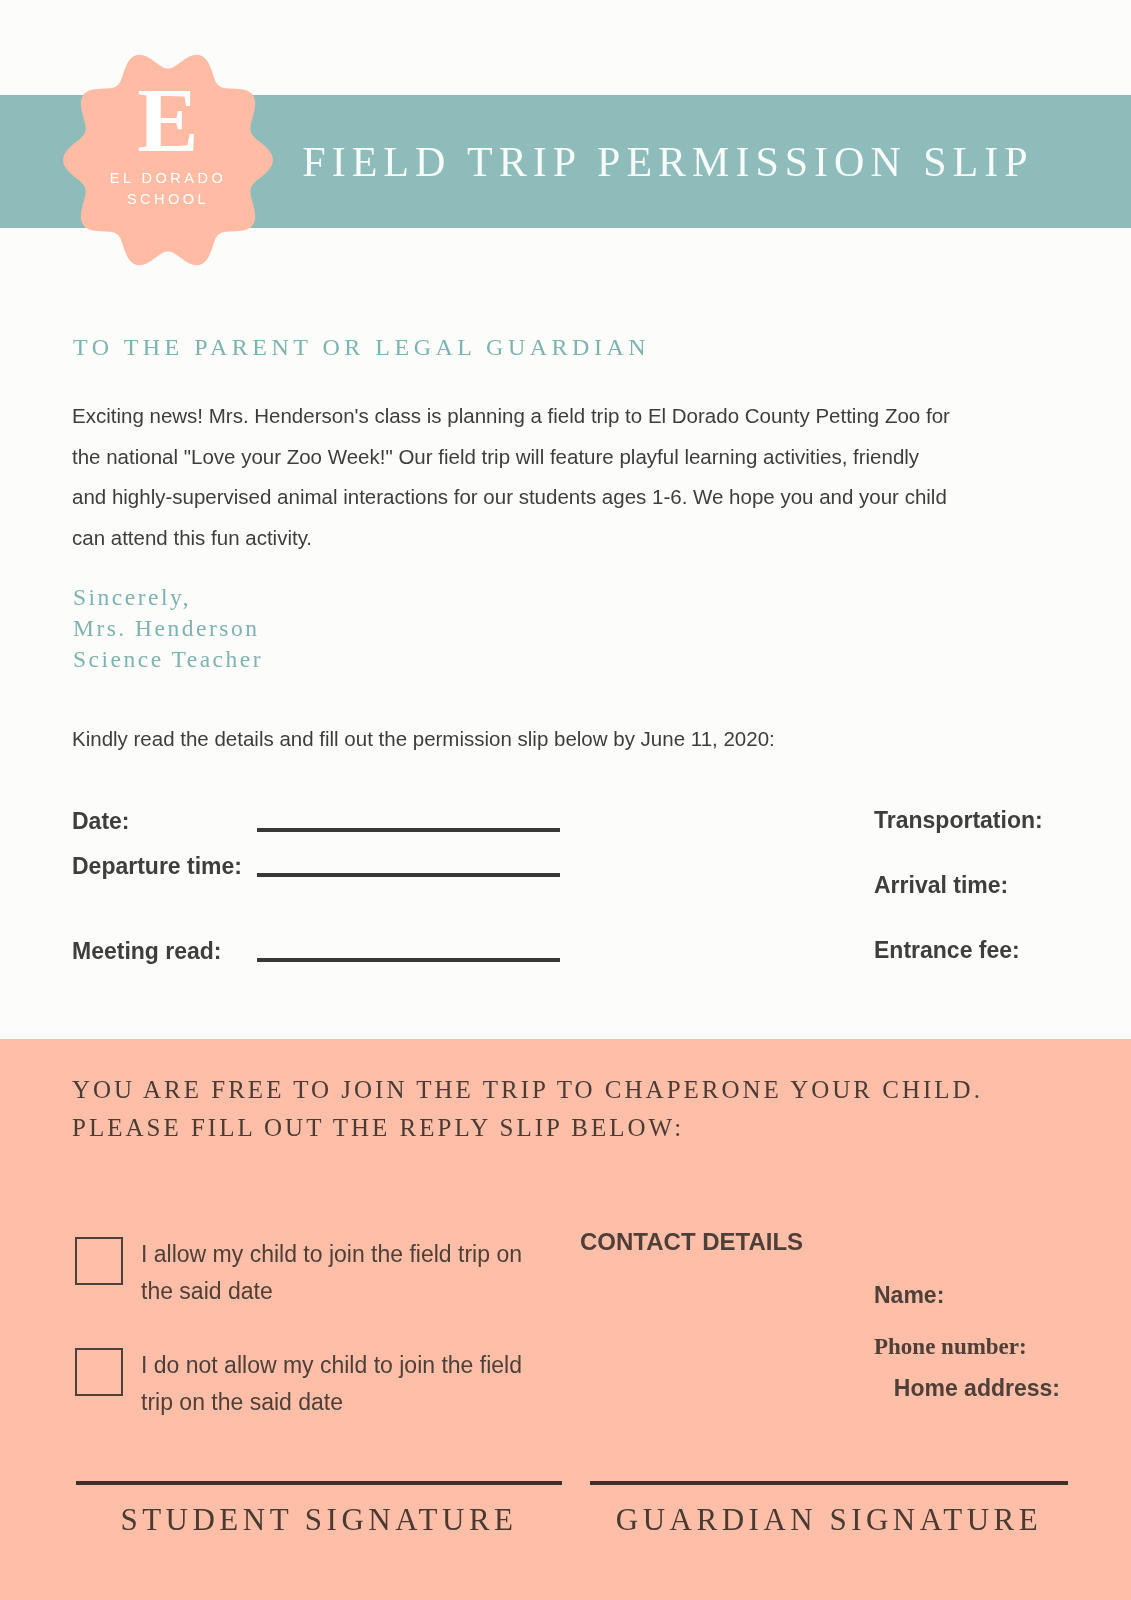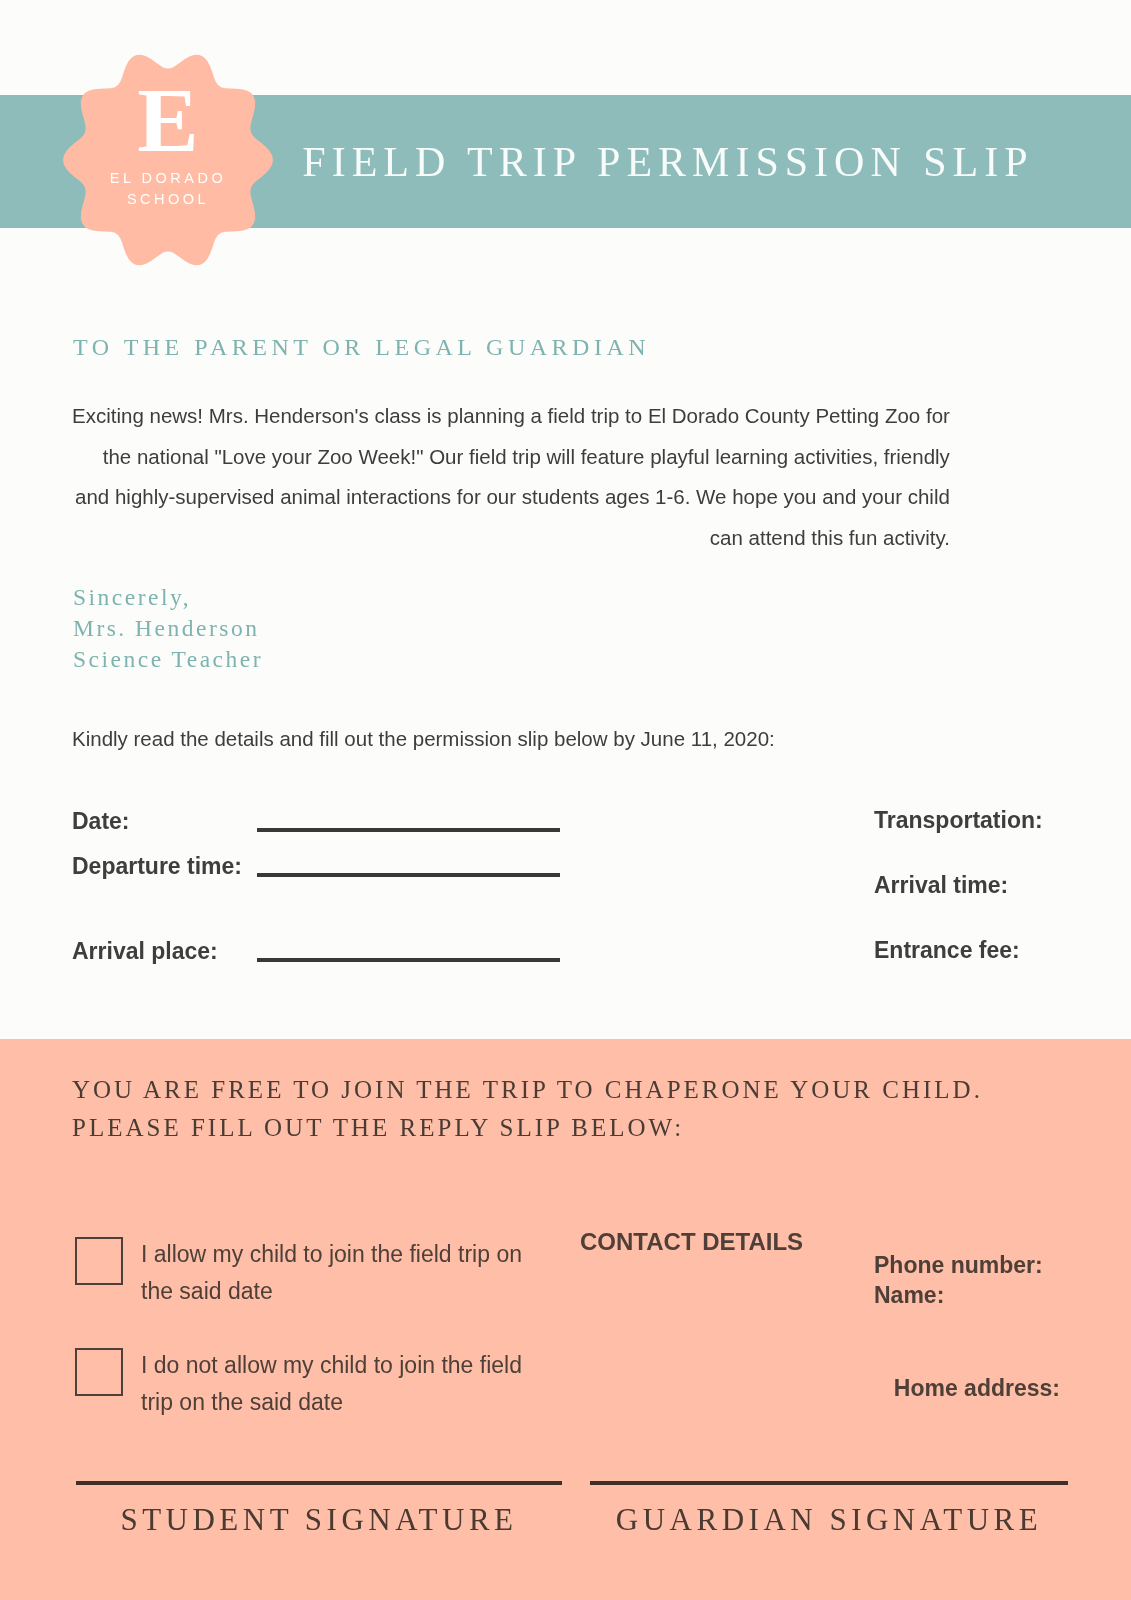--- a/index.html
+++ b/index.html
@@ -21,21 +21,21 @@
   .badge-content{position:absolute;left:0;top:0;width:100%;height:100%;
         display:flex;flex-direction:column;align-items:center;color:#ffffff;}
   .badge-initial{margin-top:28px;font-family:"Liberation Serif",serif;font-weight:bold;
         font-size:92px;line-height:96px;}
   .badge-school{font-size:14.5px;letter-spacing:3.5px;line-height:21px;}
 
   .salutation{position:absolute;left:73px;top:334px;font-family:"Liberation Serif",serif;
         font-size:24px;letter-spacing:4.5px;color:var(--accent-teal);white-space:nowrap;}
   .body-par{position:absolute;left:72px;top:396px;font-size:20.5px;line-height:40.5px;
         color:var(--ink-dark);}
-  .body-par div{white-space:nowrap;text-align:right;}
+  .body-par div{white-space:nowrap;}
   .closing{position:absolute;left:73px;top:582px;font-family:Liberation Serif, serif;
         font-size:23.5px;letter-spacing:2.5px;line-height:31px;color:var(--accent-teal);}
   .instruction{position:absolute;left:72px;top:727px;font-size:20.5px;color:var(--ink-dark);
         white-space:nowrap;}
 
   .field-row{position:absolute;display:flex;align-items:flex-end;height:32px;}
   .field-label{font-weight:bold;font-size:23px;color:var(--label-ink);}
   .field-row.col-l{left:72px;width:488px;}
   .field-row.col-r{left:580px;width:480px;flex-direction:column;}
   .field-row.col-l .field-label{width:185px;}
@@ -98,21 +98,21 @@
 
   <div class="field-row col-l" style="top:803px;">
     <span class="field-label">Date:</span>
     <span class="field-line"></span>
   </div>
   <div class="field-row col-l" style="top:848px;">
     <span class="field-label">Departure time:</span>
     <span class="field-line"></span>
   </div>
   <div class="field-row col-l" style="top:933px;">
-    <span class="field-label">Arrival place:</span>
+    <span class="field-label">Meeting read:</span>
     <span class="field-line"></span>
   </div>
 
   <div class="field-row col-r" style="top:807px;">
     <span class="field-label">Transportation:</span>
     <span class="field-line"></span>
   </div>
   <div class="field-row col-r" style="top:872px;">
     <span class="field-label">Arrival time:</span>
     <span class="field-line"></span>
@@ -134,21 +134,21 @@
 
   <div class="checkbox" style="left:75px;top:1348px;"></div>
   <div class="cb-label" style="top:1347px;">I do not allow my child to join the field trip on the said date</div>
 
   <div class="contact-heading">CONTACT DETAILS</div>
 
   <div class="field-row col-r contact-row" style="top:1282px;">
     <span class="field-label">Name:</span>
     <span class="field-line"></span>
   </div>
-  <div class="field-row col-r contact-row" style="top:1252px;">
+  <div class="field-row col-r contact-row" style="top:1334px;font-family:Liberation Serif, serif;">
     <span class="field-label">Phone number:</span>
     <span class="field-line"></span>
   </div>
   <div class="field-row col-r contact-row" style="top:1375px;text-align:right;">
     <span class="field-label">Home address:</span>
     <span class="field-line"></span>
   </div>
 
   <div class="sig-line" style="left:76px;top:1481px;width:486px;"></div>
   <div class="sig-line" style="left:590px;top:1481px;width:478px;"></div>

